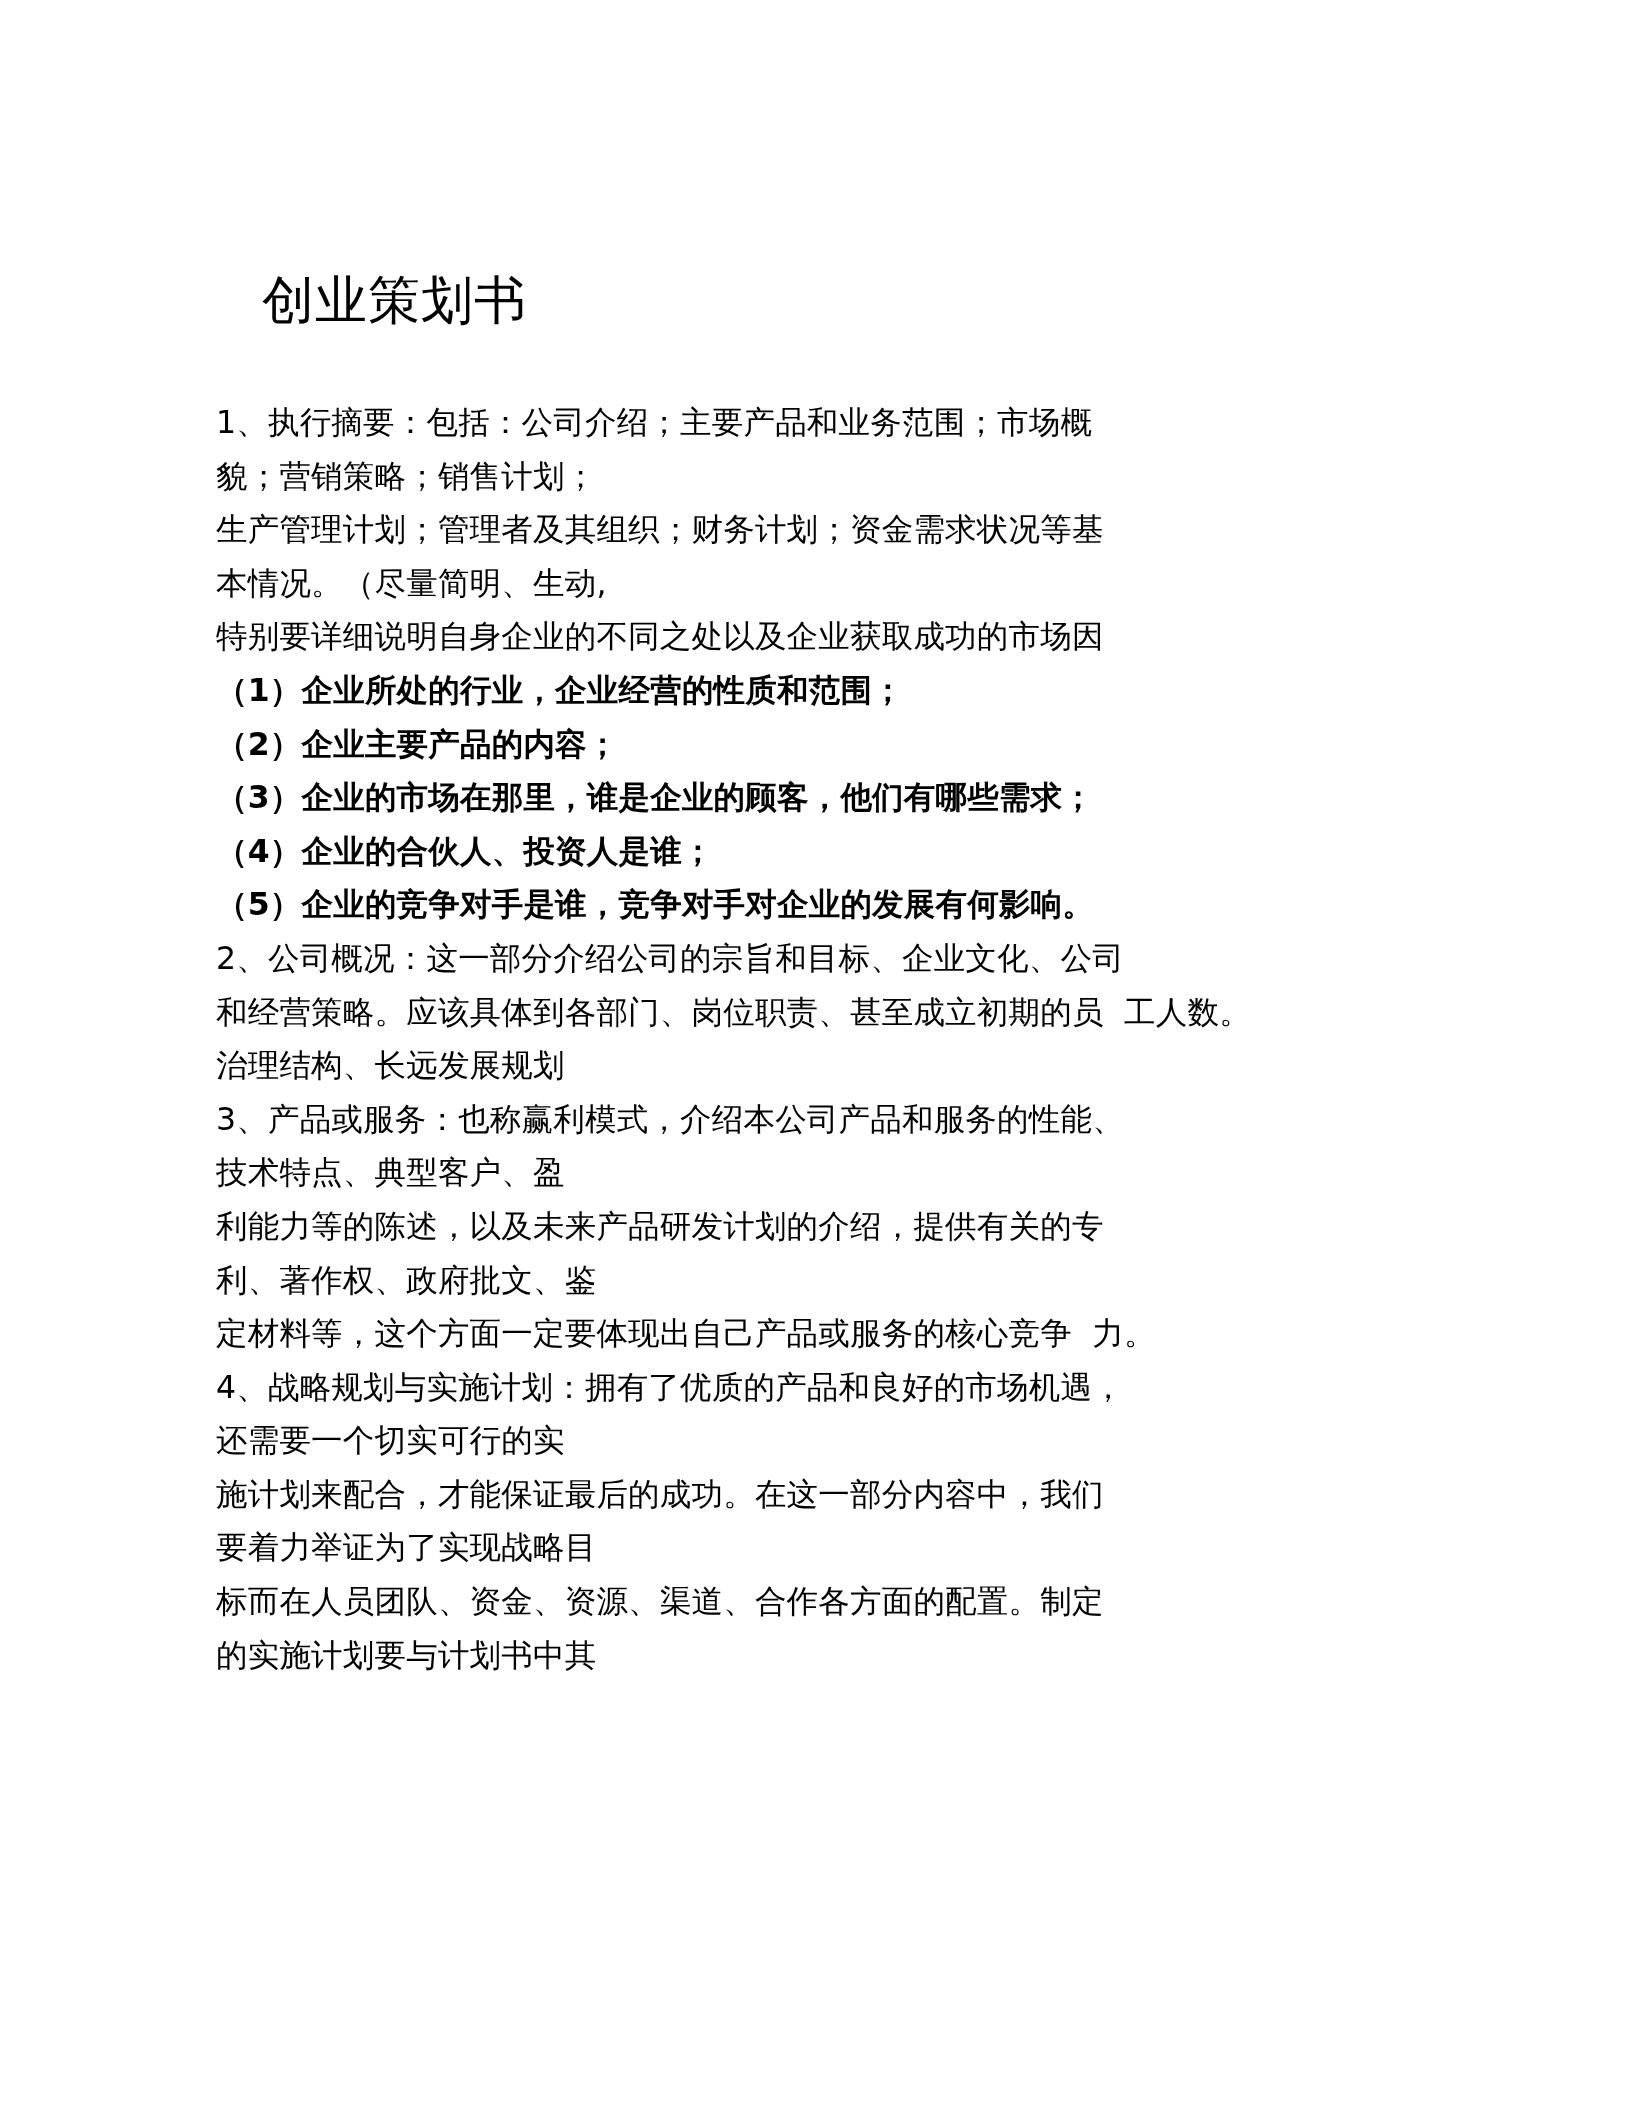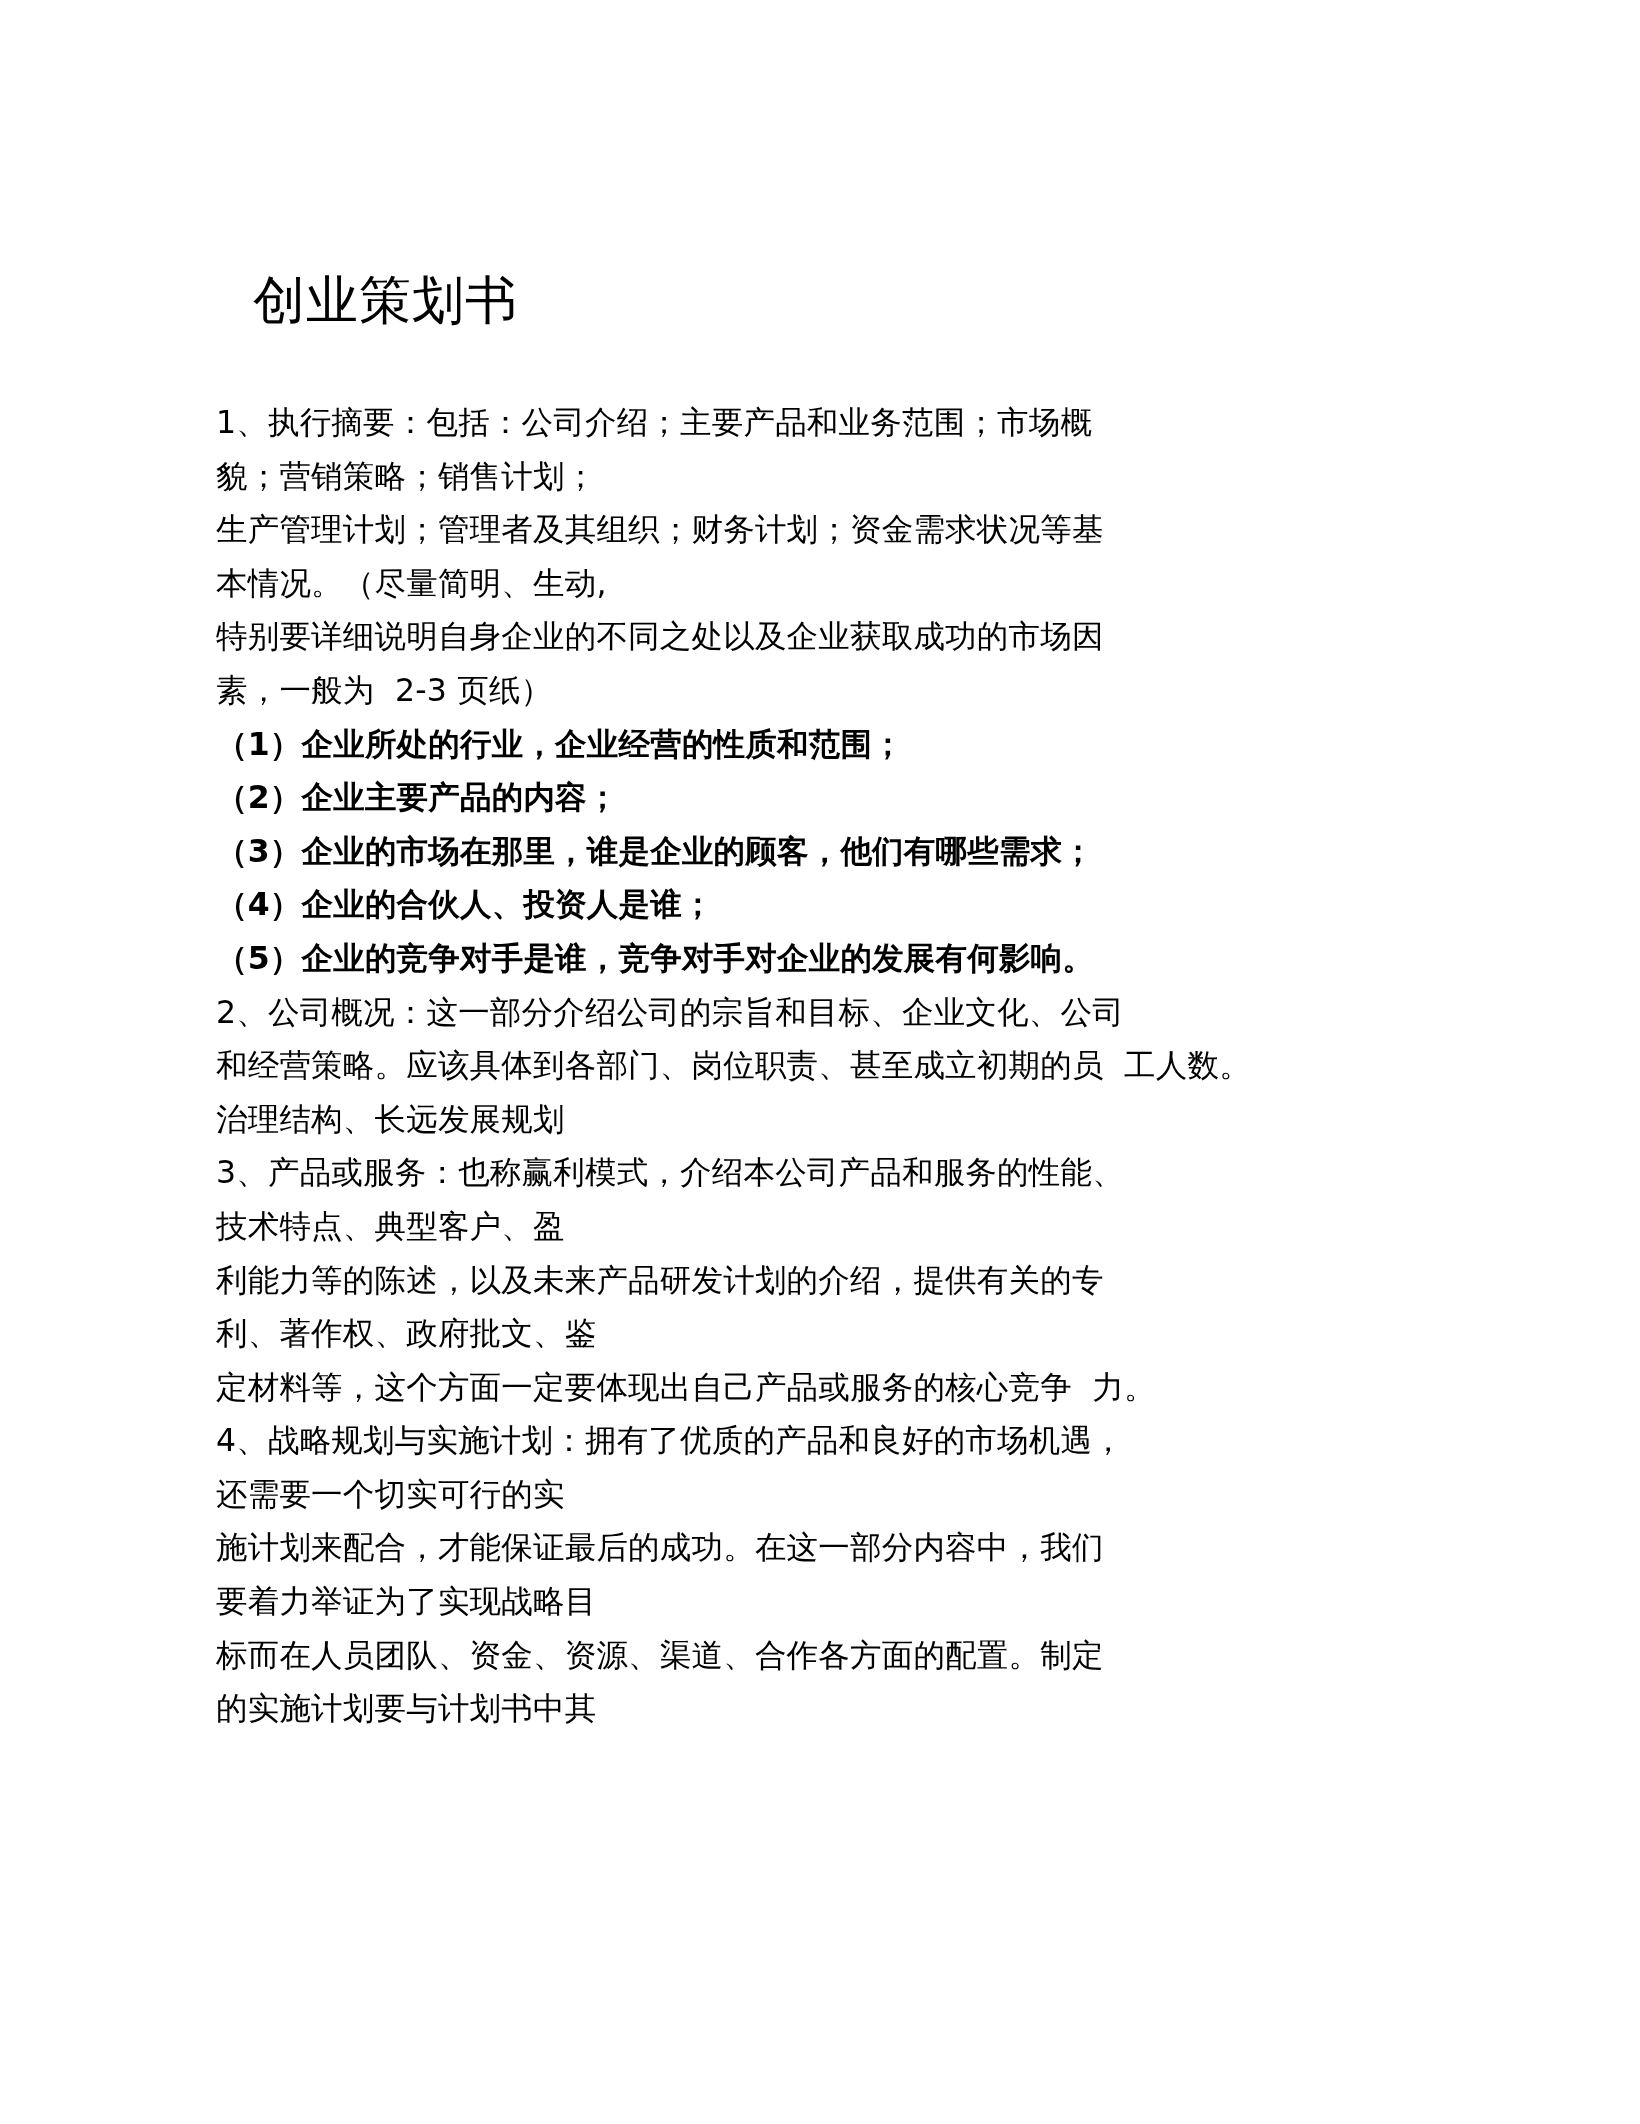--- a/index.html
+++ b/index.html
@@ -18,21 +18,21 @@
     .page {
       position: absolute;
       left: 0;
       top: 0;
       width: 1640px;
       height: 2124px;
       background: #ffffff;
     }
     .doc-title {
       position: absolute;
-      left: 253px;
+      left: 262px;
       top: 268px;
       margin: 0;
       font-size: 52px;
       font-weight: normal;
       line-height: 64px;
       letter-spacing: 1px;
       white-space: nowrap;
     }
     .body-text {
       position: absolute;
@@ -58,21 +58,20 @@
 
 <div class="page">
   <h1 class="doc-title">创业策划书</h1>
 
   <div class="body-text">
     <span class="line">1、执行摘要：包括：公司介绍；主要产品和业务范围；市场概</span>
     <span class="line">貌；营销策略；销售计划；</span>
     <span class="line">生产管理计划；管理者及其组织；财务计划；资金需求状况等基</span>
     <span class="line">本情况。（尽量简明、生动,</span>
     <span class="line">特别要详细说明自身企业的不同之处以及企业获取成功的市场因</span>
-    <span class="line">素，一般为  2-3 页纸）</span>
     <span class="line sub">（1）企业所处的行业，企业经营的性质和范围；</span>
     <span class="line sub">（2）企业主要产品的内容；</span>
     <span class="line sub">（3）企业的市场在那里，谁是企业的顾客，他们有哪些需求；</span>
     <span class="line sub">（4）企业的合伙人、投资人是谁；</span>
     <span class="line sub">（5）企业的竞争对手是谁，竞争对手对企业的发展有何影响。</span>
     <span class="line">2、公司概况：这一部分介绍公司的宗旨和目标、企业文化、公司</span>
     <span class="line">和经营策略。应该具体到各部门、岗位职责、甚至成立初期的员  工人数。</span>
     <span class="line">治理结构、长远发展规划</span>
     <span class="line">3、产品或服务：也称赢利模式，介绍本公司产品和服务的性能、</span>
     <span class="line">技术特点、典型客户、盈</span>

